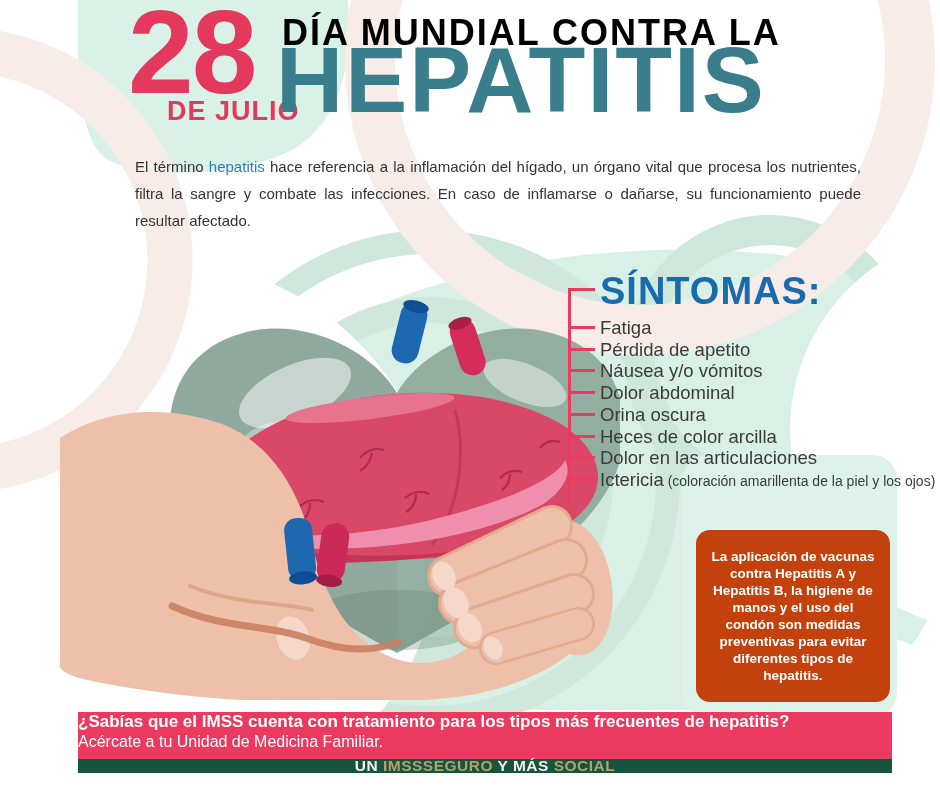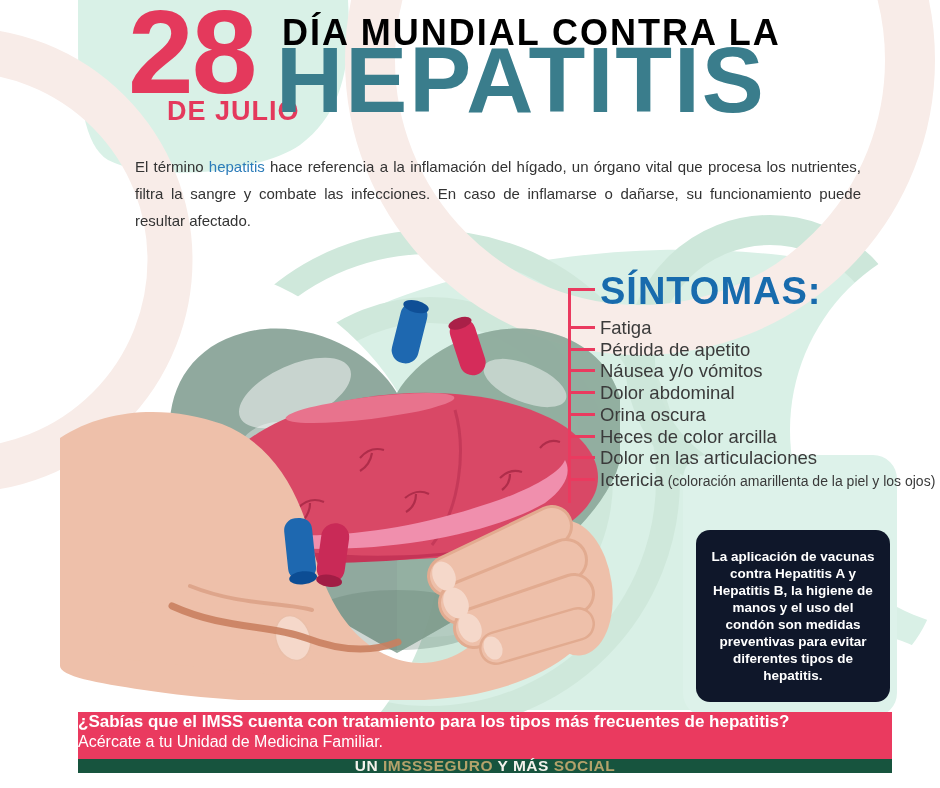--- a/index.html
+++ b/index.html
@@ -31,21 +31,21 @@
        font-weight:800;color:#186bad;letter-spacing:1px;white-space:nowrap;}
   .symptoms h2::before{content:"";position:absolute;left:-32px;top:17px;width:27px;height:3px;background:#ea3a5f;}
   .symptoms ul{list-style:none;margin:0;padding:0;}
   .symptoms li{position:relative;padding-left:32px;font-size:18.5px;line-height:21.7px;
        color:#3a3a3a;white-space:nowrap;}
   .symptoms li::before{content:"";position:absolute;left:0;top:9px;width:27px;height:3px;background:#ea3a5f;}
   .symptoms li .note{font-size:14px;color:#3a3a3a;}
 
   
   .prevention{position:absolute;left:696px;top:530px;width:194px;height:172px;z-index:2;
-       background:#0f172a;border-radius:14px;color:#fff;font-weight:700;font-size:13.5px;
+       background:#c2410c;border-radius:14px;color:#fff;font-weight:700;font-size:13.5px;
        line-height:17px;text-align:center;display:flex;align-items:center;justify-content:center;
        padding:6px 12px;box-sizing:border-box;}
 
   
   .banner-red{position:absolute;left:78px;top:712px;width:814px;height:60px;z-index:3;
        background:#ea3a5f;color:#fff;text-align:left;box-sizing:border-box;}
   .banner-red .q{font-size:17px;font-weight:800;line-height:20px;}
   .banner-red .cta{font-size:16px;line-height:19px;}
   .banner-green{position:absolute;left:78px;top:759px;width:814px;height:14px;z-index:3;
        background:#17543e;display:flex;align-items:center;justify-content:center;

